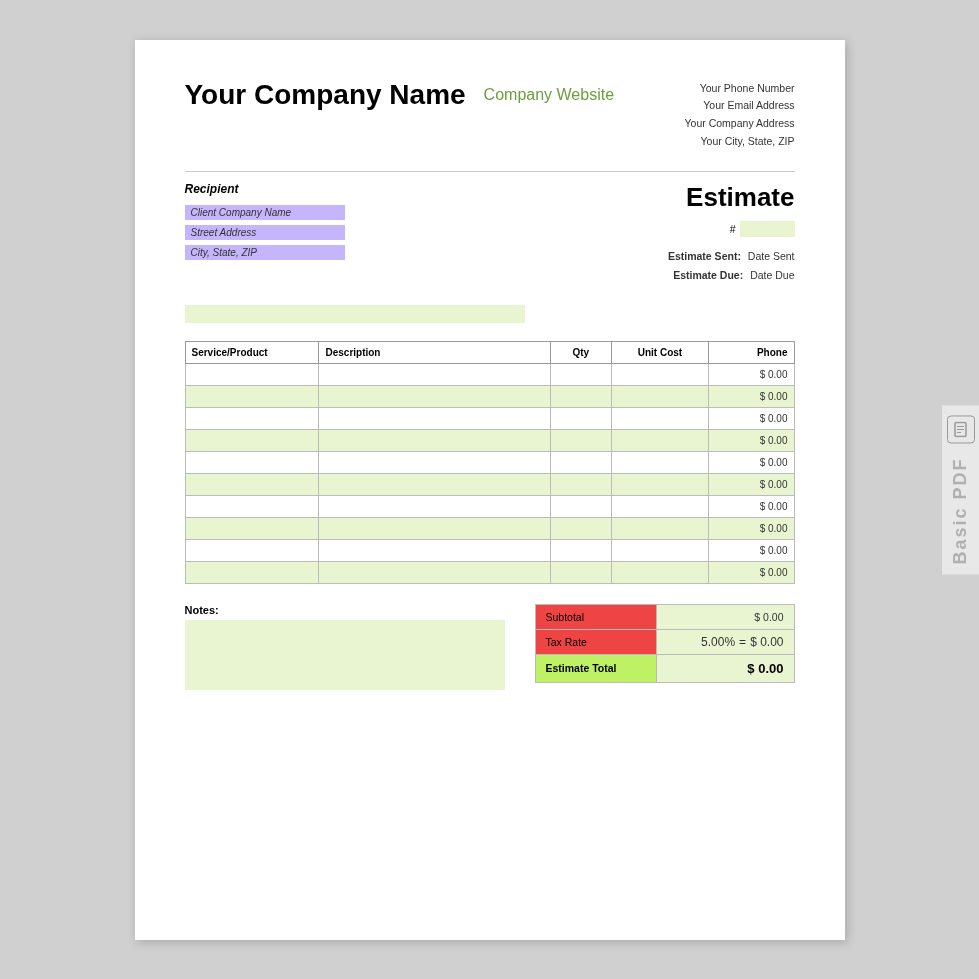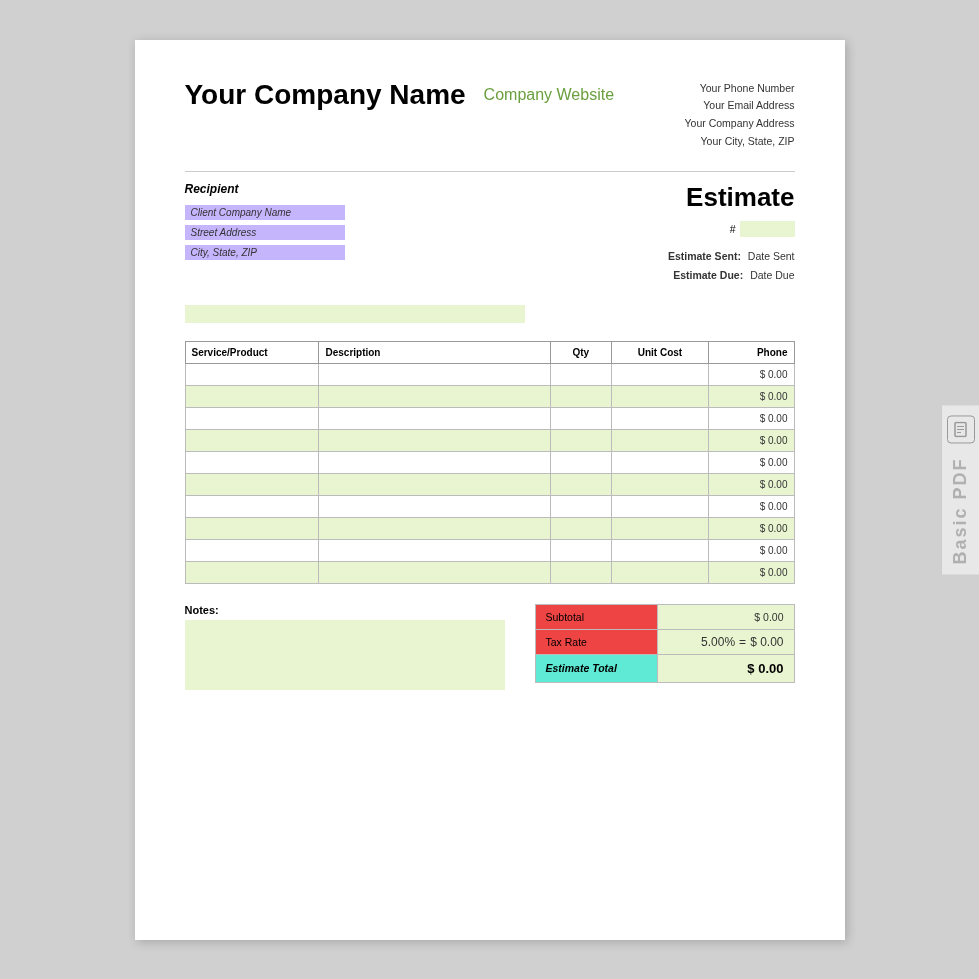--- a/index.html
+++ b/index.html
@@ -298,23 +298,22 @@
 
     .totals-table .value-cell {
       text-align: right;
       background: #e8f5d0;
       color: #333;
     }
 
     .totals-table .total-label-cell {
       font-weight: bold;
       color: #000;
-      background: #5eead4;
+      background: #bef264;
       white-space: nowrap;
-      font-style: italic;
     }
 
     .totals-table .total-value-cell {
       text-align: right;
       background: #e8f5d0;
       color: #000;
       font-weight: 900;
       font-size: 13px;
     }
 

